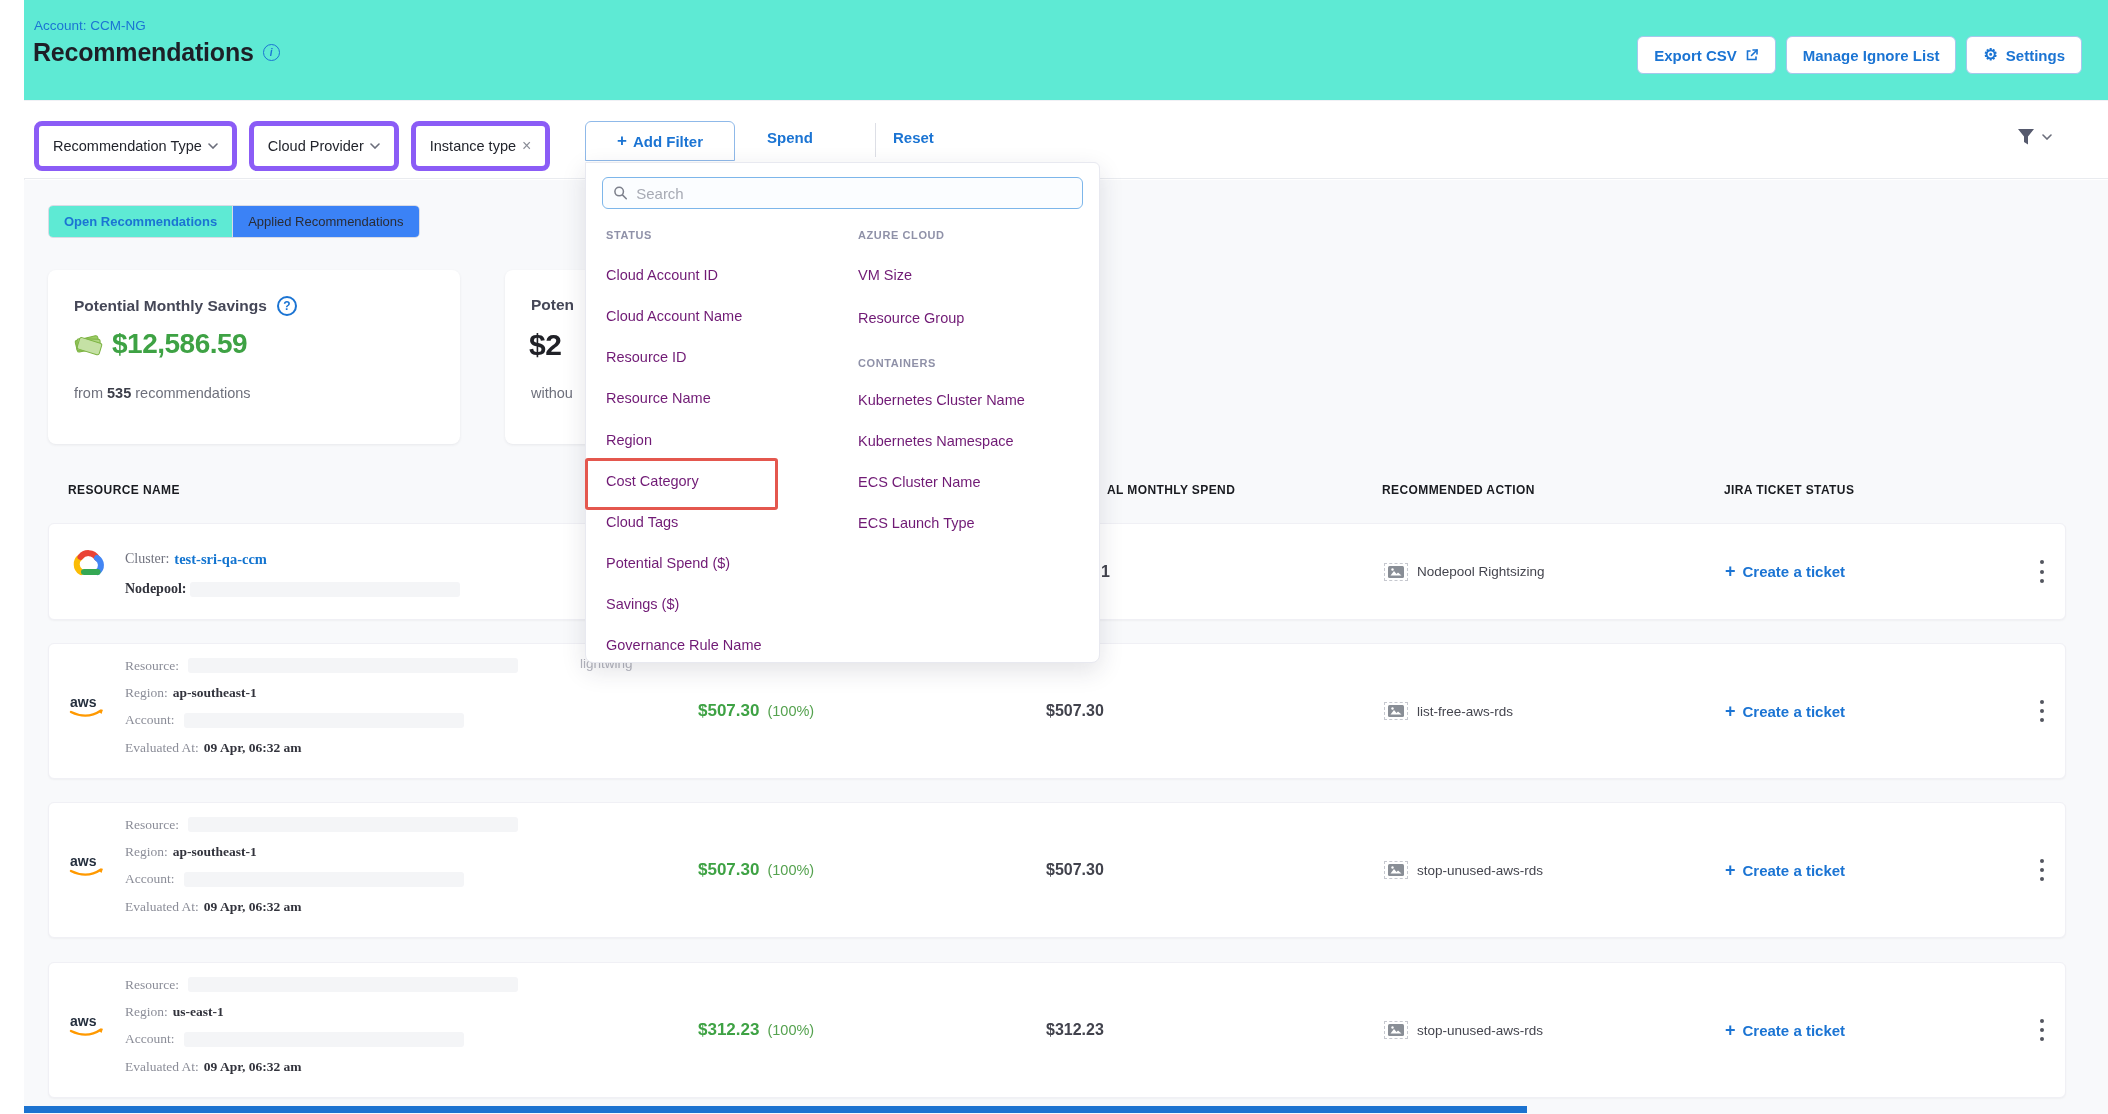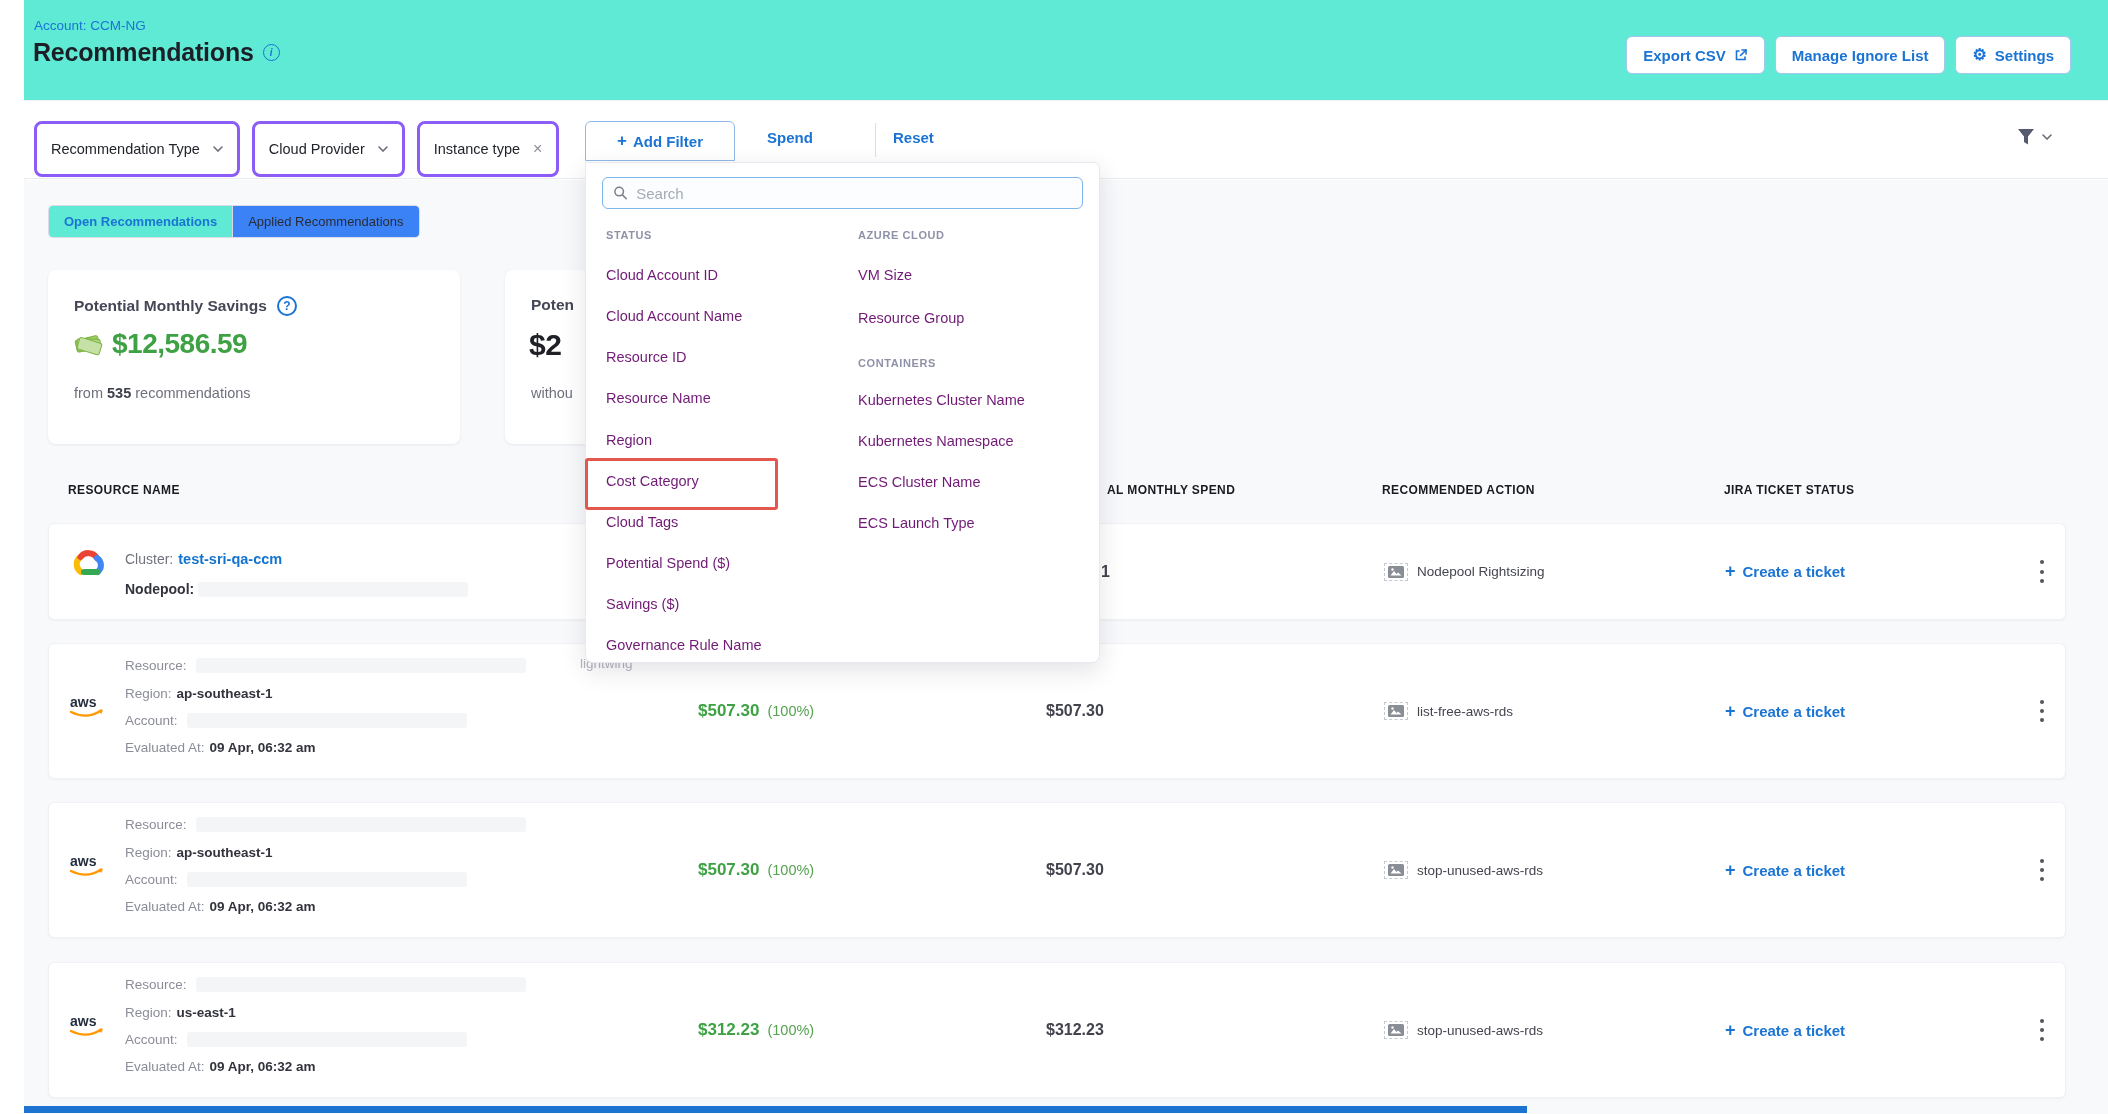--- a/index.html
+++ b/index.html
@@ -10,32 +10,32 @@
   }
   .edge-line { position:absolute; left:24px; top:0; bottom:0; width:1px; background:#eef0f3; }
 
   
   .header { position:absolute; left:24px; right:0; top:0; height:100px; background:#5eead4; }
   .crumb { position:absolute; left:10px; top:18px; font-size:13.5px; color:#1b74d3; text-decoration:none; cursor:pointer; }
   .title-row { position:absolute; left:9px; top:38px; display:flex; align-items:center; gap:9px; }
   .page-title { font-size:25px; font-weight:bold; color:#1d1f27; letter-spacing:-0.2px; }
   .info-circle { width:17px; height:17px; border:1.6px solid #1b74d3; border-radius:50%; color:#1b74d3;
     font-size:10px; font-weight:bold; display:flex; align-items:center; justify-content:center; font-style:italic; }
-  .header-buttons { position:absolute; right:37px; top:36px; display:flex; gap:10px; }
+  .header-buttons { position:absolute; right:26px; top:36px; display:flex; gap:10px; }
   .hbtn { display:flex; align-items:center; gap:8px; height:38px; padding:0 16px; background:#fff;
     border:1px solid #a6c7ec; border-radius:6px; color:#1b74d3; font-size:15px; font-weight:bold; cursor:pointer;
     font-family:"Liberation Sans", sans-serif; }
   .gear-glyph { font-size:16px; line-height:1; }
 
   
   .filterbar { position:absolute; left:24px; right:0; top:100px; height:79px; background:#fff;
     border-top:1px solid #f0f1f5; border-bottom:1px solid #e9ebef; }
   .chips { position:absolute; left:10px; top:20px; display:flex; gap:12px; }
-  .chip { display:flex; align-items:center; gap:13px; height:56px; padding:0 14px; background:#fff;
-    border:3px solid #8b5cf6; border-radius:8px; font-size:14.5px; color:#22242c; cursor:pointer; }
+  .chip { display:flex; align-items:center; gap:6px; height:50px; padding:0 14px; background:#fff;
+    border:5px solid #8b5cf6; border-radius:8px; font-size:14.5px; color:#22242c; cursor:pointer; }
   .chip .x { color:#8a8d97; font-size:16px; line-height:1; }
   .add-filter { position:absolute; left:561px; top:20px; width:150px; height:40px; border:1px solid #8fb9e9;
     border-radius:6px 6px 0 0; background:#fff; color:#1b74d3; font-size:15px; font-weight:bold;
     display:flex; align-items:center; justify-content:center; gap:6px; cursor:pointer; }
   .add-filter .plus { font-size:17px; font-weight:bold; }
   .linkbtn { position:absolute; top:28px; font-size:15px; font-weight:bold; color:#1b74d3; cursor:pointer; }
   .save { left:743px; } .reset { left:869px; }
   .vdiv { position:absolute; left:851px; top:22px; width:1px; height:34px; background:#dddfe6; }
   .funnel-wrap { position:absolute; right:56px; top:26px; display:flex; align-items:center; gap:5px; cursor:pointer; }
 
@@ -65,21 +65,21 @@
   .thead-cell { position:absolute; top:303px; font-size:12px; font-weight:bold; color:#191b20; letter-spacing:0.4px; }
   .row { position:absolute; left:24px; width:2018px; background:#fff; border:1px solid #f0f0f5;
     border-radius:6px; box-shadow:0 1px 2px rgba(31,33,38,0.04); }
   .row1 { top:343px; height:97px; }
   .row2 { top:463px; height:136px; }
   .row3 { top:622px; height:136px; }
   .row4 { top:782px; height:136px; }
 
   .gcp-icon { position:absolute; left:22px; top:26px; }
   .aws-icon { position:absolute; left:18px; top:48px; }
-  .rowtext { position:absolute; left:76px; top:8px; }
+  .rowtext { position:absolute; left:76px; top:8px;font-family:Liberation Serif, serif; }
   .row1 .rowtext { top:20px; }
   .rline { height:27.4px; display:flex; align-items:center; font-size:13.5px; }
   .rlabel { color:#8b8d98; margin-right:5px; }
   .rvalue { color:#32333c; font-weight:bold; }
   .rlink { color:#1274d0; font-weight:bold; font-size:14.5px; cursor:pointer; }
   .row1 .rline { height:30px; font-size:14px; }
   .redact { display:inline-block; height:15px; border-radius:3px; background:#f4f5f7; margin-left:4px; }
   .cell { position:absolute; top:0; bottom:0; display:flex; align-items:center; }
   .cell-savings { left:649px; gap:8px; }
   .savings-val { font-size:17px; font-weight:bold; color:#3ea244; }

